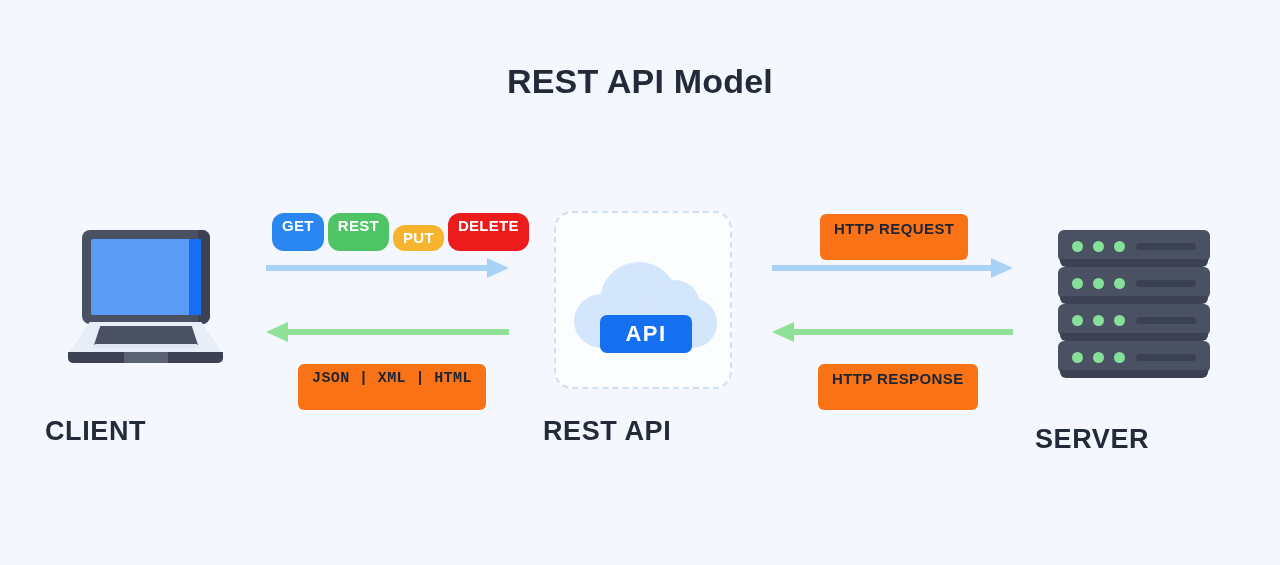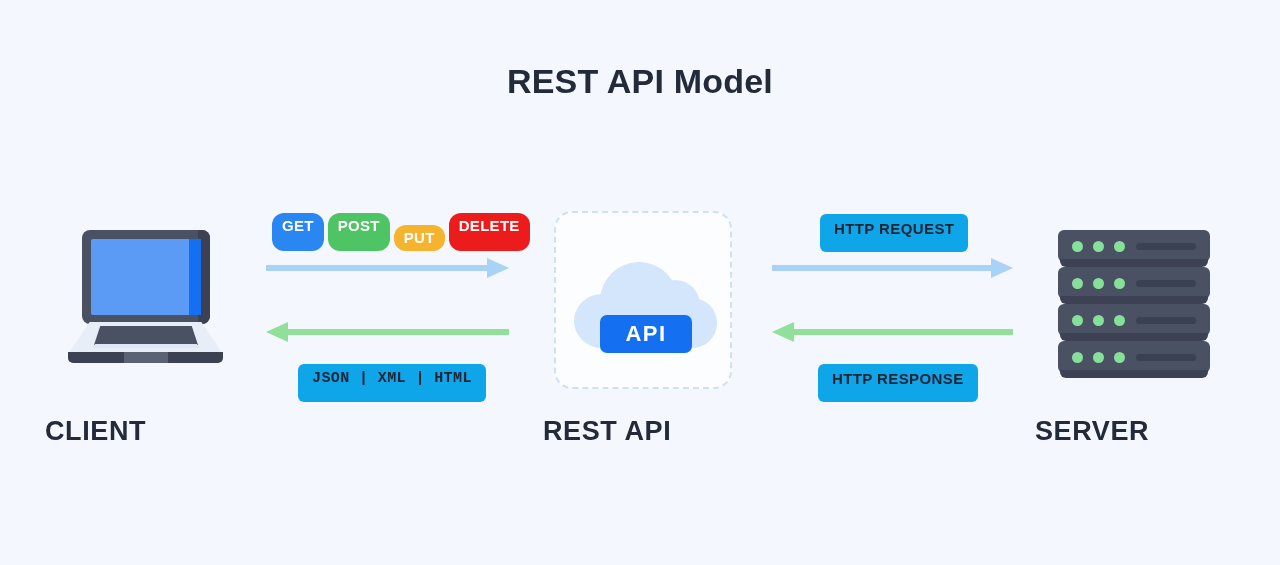--- a/index.html
+++ b/index.html
@@ -40,21 +40,21 @@
     position: absolute;
     top: 416px;
     text-align: left;
     font-size: 27px;
     font-weight: bold;
     color: #232a3a;
     letter-spacing: .6px;
   }
   .label-client { left: 45px;  width: 200px; }
   .label-api    { left: 543px; width: 200px; }
-  .label-server { left: 1035px;width: 200px; }
+  .label-server { left: 1035px;width: 200px; margin-top: 8px; }
 
   
   .laptop {
     position: absolute;
     left: 68px;
     top: 230px;
     width: 155px;
     height: 140px;
   }
   .laptop-lid {
@@ -251,27 +251,27 @@
     line-height: 1;
   }
   .badge-get    { background: #2a86f0; }
   .badge-post   { background: #4ec464; }
   .badge-put    { background: #f5b32e; margin-top: 12px; }
   .badge-delete { background: #ed1c1c; }
 
   
   .pill {
     position: absolute;
-    background: #0ea5e9;
+    background: #f97316;
     border-radius: 6px;
     color: #1d2433;
     font-size: 15px;
     font-weight: bold;
     letter-spacing: .4px;
-    padding: 7px 14px 16px;
+    padding: 7px 14px 24px;
     line-height: 1;
     white-space: nowrap;
   }
   .pill-formats  { left: 298px; top: 364px; font-family: Liberation Mono, monospace; }
   .pill-request  { left: 820px; top: 214px; }
   .pill-response { left: 818px; top: 364px; }
 </style>
 </head>
 <body>
 
@@ -289,21 +289,21 @@
     <div class="laptop-base"></div>
     <div class="laptop-deck"></div>
     <div class="laptop-deck-line"></div>
     <div class="laptop-foot"></div>
     <div class="laptop-trackpad"></div>
   </div>
   <div class="node-label label-client">CLIENT</div>
 
   <div class="methods">
     <span class="badge badge-get">GET</span>
-    <span class="badge badge-post">POST</span>
+    <span class="badge badge-post">REST</span>
     <span class="badge badge-put">PUT</span>
     <span class="badge badge-delete">DELETE</span>
   </div>
 
   <div class="arrow right arrow-l-req">
     <div class="shaft"></div>
     <div class="head"></div>
   </div>
   <div class="arrow left arrow-l-res">
     <div class="shaft"></div>

